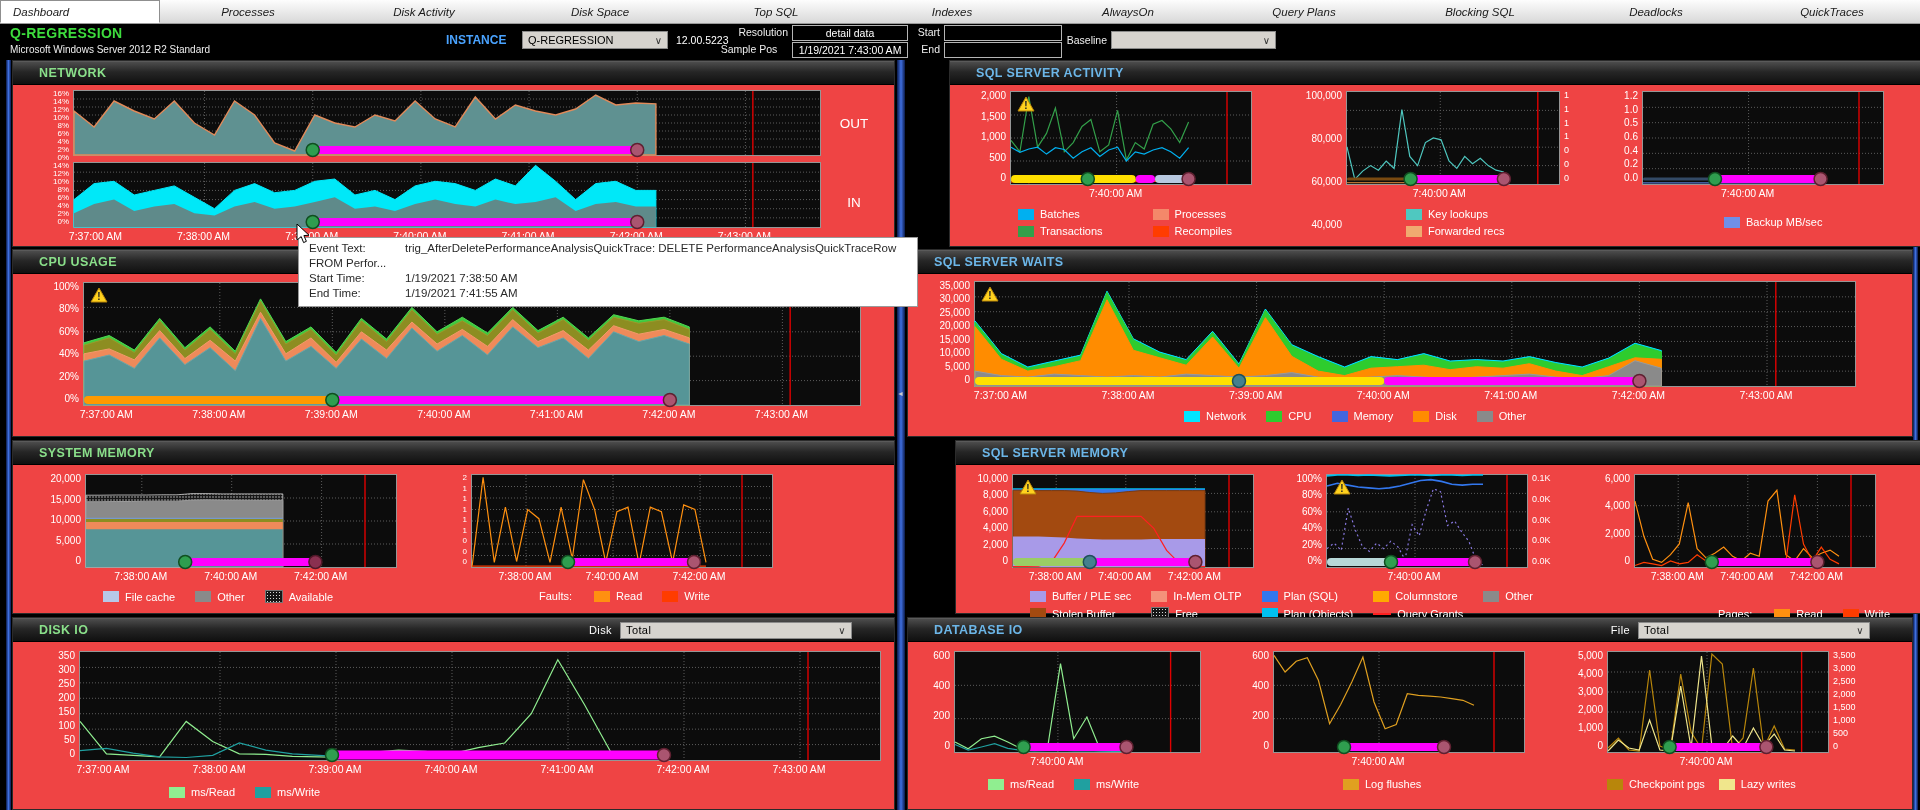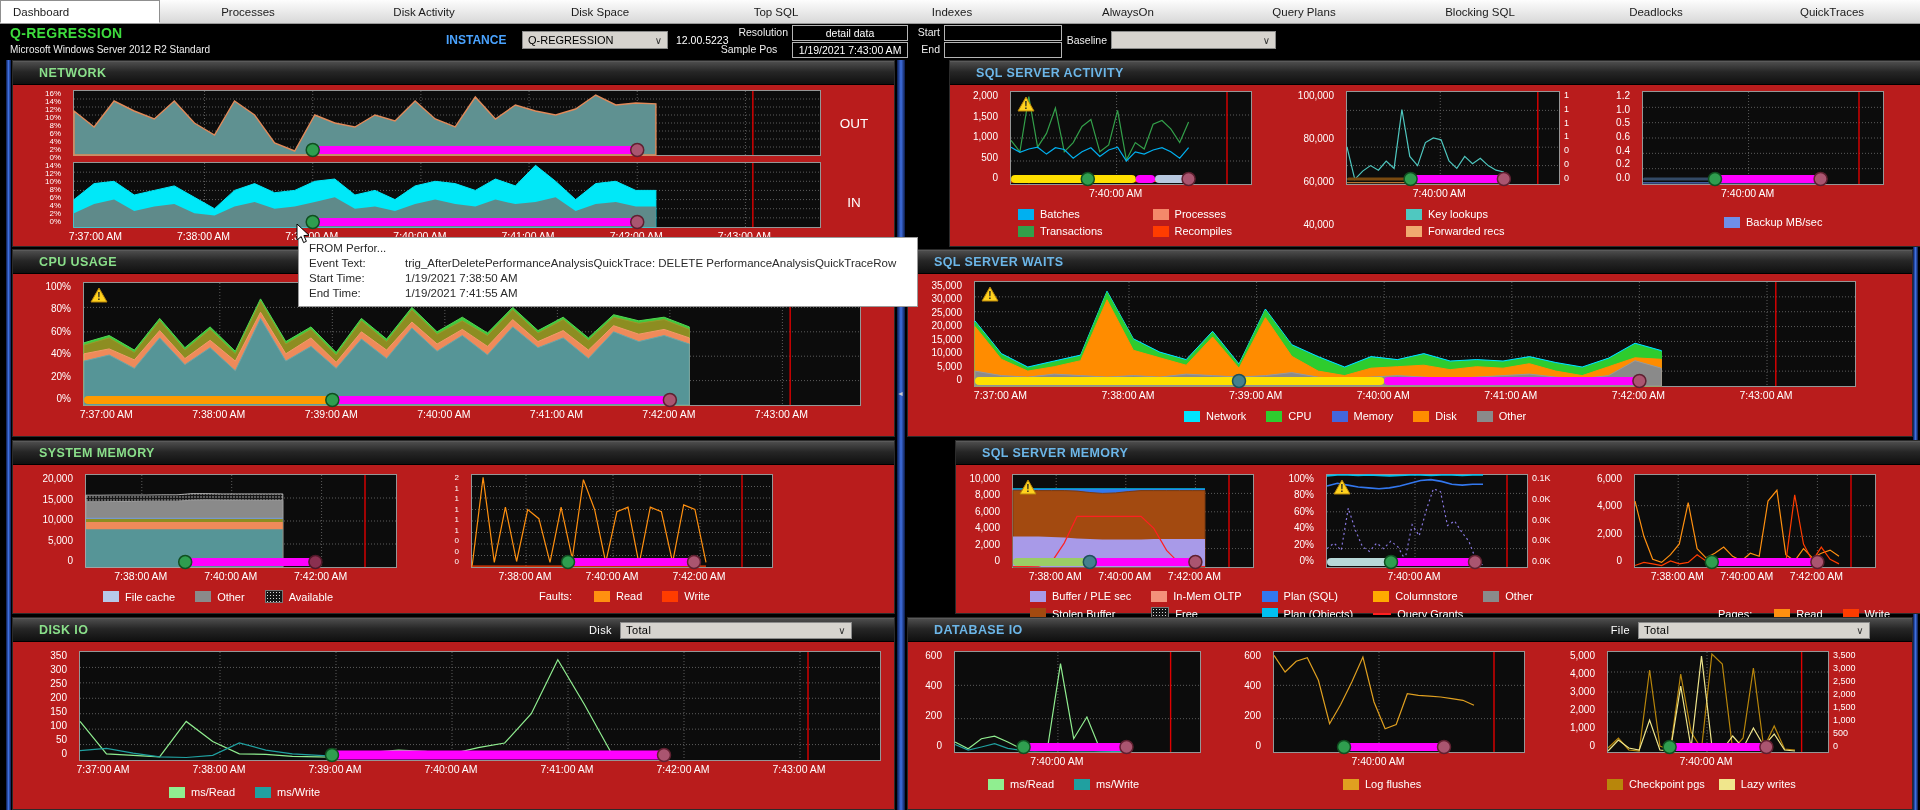--- a/index.html
+++ b/index.html
@@ -1,20 +1,20 @@
 <!DOCTYPE html>
 <html><head>
 <meta charset="utf-8">
 <style>
   html,body{margin:0;padding:0;background:#000;}
   #app{position:relative;width:1920px;height:810px;background:#000;overflow:hidden;
        font-family:"Liberation Sans",sans-serif;-webkit-font-smoothing:antialiased;}
   
   .tabbar{position:absolute;top:0;left:0;width:1920px;height:23px;display:flex;
-          background:linear-gradient(#fdfdfd,#d8d8d8);border-bottom:1px solid #9a9a9a;}
+          background:linear-gradient(#fdfdfd,#d8d8d8);border-bottom:1px solid #9a9a9a;font-style:italic;}
   .tab{flex:1;display:flex;align-items:center;justify-content:center;font-size:11.5px;color:#1a1a1a;cursor:default;}
   .tab.active{flex:0 0 146px;background:#fff;border:1px solid #8f8f8f;border-bottom:1px solid #fff;
               justify-content:flex-start;padding-left:12px;}
   
   .header{position:absolute;top:24px;left:0;width:1920px;height:36px;background:#000;color:#fff;}
   .server-name{position:absolute;left:10px;top:1px;font-size:14px;font-weight:bold;color:#3ddc3d;letter-spacing:.3px;}
   .server-os{position:absolute;left:10px;top:20px;font-size:10px;color:#eee;}
   .instance-lbl{position:absolute;left:446px;top:9px;font-size:12px;font-weight:bold;color:#4aa3ff;}
   .dd{background:#d6d3ce;color:#000;font-size:11px;display:flex;justify-content:space-between;align-items:center;
       padding:0 5px;height:18px;border:1px solid #8a8a8a;box-sizing:border-box;}
@@ -23,32 +23,32 @@
   .version{position:absolute;left:676px;top:10px;font-size:10.5px;}
   .flabel{position:absolute;font-size:10.5px;color:#eee;text-align:right;}
   .valbox{position:absolute;background:#000;border:1px solid #b5b5b5;color:#fff;font-size:10.5px;
           text-align:center;height:14px;line-height:14px;box-sizing:content-box;}
   .baseline-dd{position:absolute;left:1111px;top:7px;width:165px;}
   
   .vstrip{position:absolute;top:60px;height:750px;width:5px;
           background:linear-gradient(90deg,#0a1a4a,#3f6fe0 50%,#0a1a4a);}
   .divider-arrow{position:absolute;left:897px;top:390px;color:#ccc;font-size:7px;z-index:5;}
   
-  .panel{position:absolute;background:#b91c1c;border:1px solid #2b2b2b;box-sizing:border-box;}
+  .panel{position:absolute;background:#ef4444;border:1px solid #2b2b2b;box-sizing:border-box;}
   .panel-hdr{height:22px;background:linear-gradient(#4c4c4c,#262626 45%,#101010);display:flex;align-items:center;
              padding-left:26px;font-size:12.5px;font-weight:bold;letter-spacing:.4px;border-bottom:1px solid #000;
              border-top:1px solid #5a5a5a;}
   .t-green{color:#8adf8a;} .t-blue{color:#6cb6e8;}
   .hdr-dd-label{margin-left:auto;font-size:11px;font-weight:normal;color:#fff;margin-right:8px;}
   .hdr-dd{width:232px;margin-right:42px;height:17px;font-weight:normal;}
   .body{position:relative;}
   
   .chart-row{display:flex;align-items:flex-start;}
   .ylab{display:flex;flex-direction:column;justify-content:space-between;align-items:flex-end;
-        color:#fff;box-sizing:border-box;padding-right:12px;line-height:1;}
+        color:#fff;box-sizing:border-box;padding-right:4px;line-height:1;}
   .ylab span{display:block;}
   svg.plot{background:#0c0c0c;border:1px solid #969696;overflow:visible;display:block;}
   .xrow{position:relative;height:15px;color:#fff;font-size:10.5px;}
   .xrow span{position:absolute;top:2px;transform:translateX(-50%);white-space:nowrap;}
   
   .legend{display:flex;align-items:center;color:#fff;font-size:11px;gap:20px;}
   .legend.grid{display:grid;}
   .lg-item{display:flex;align-items:center;white-space:nowrap;}
   .lg-prefix{margin-right:2px;}
   .sw{width:16px;height:11px;display:inline-block;margin-right:6px;}
@@ -1056,26 +1056,26 @@
               <span class="sw" style="background: rgb(240, 230, 140);"></span>
               <span>Lazy writes</span>
             </div>
           </div>
       </div>
     </div>
   </div>
 
   <div class="tooltip">
     <div class="tt-line">
-        <span>FROM Perfor...</span>
-      </div>
-    <div class="tt-line">
       <span class="tt-lab">Event Text:</span>
       <span>trig_AfterDeletePerformanceAnalysisQuickTrace: DELETE PerformanceAnalysisQuickTraceRow</span>
     </div>
+    <div class="tt-line">
+        <span>FROM Perfor...</span>
+      </div>
     <div class="tt-line">
       <span class="tt-lab">Start Time:</span>
       <span>1/19/2021 7:38:50 AM</span>
     </div>
     <div class="tt-line">
       <span class="tt-lab">End Time:</span>
       <span>1/19/2021 7:41:55 AM</span>
     </div>
   </div>
 

